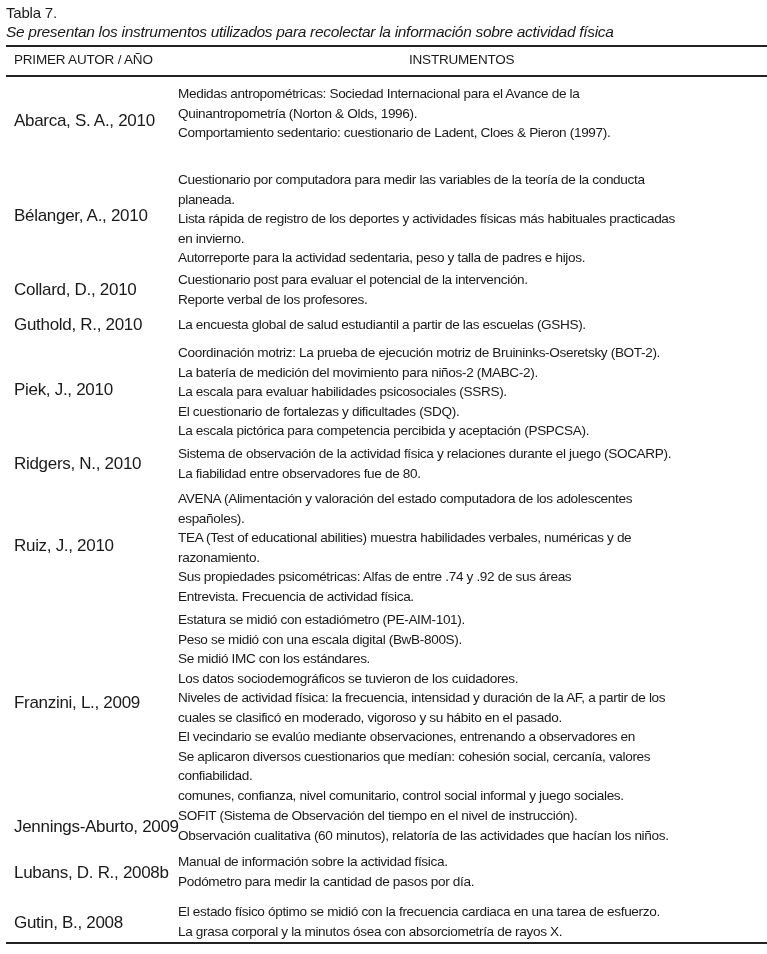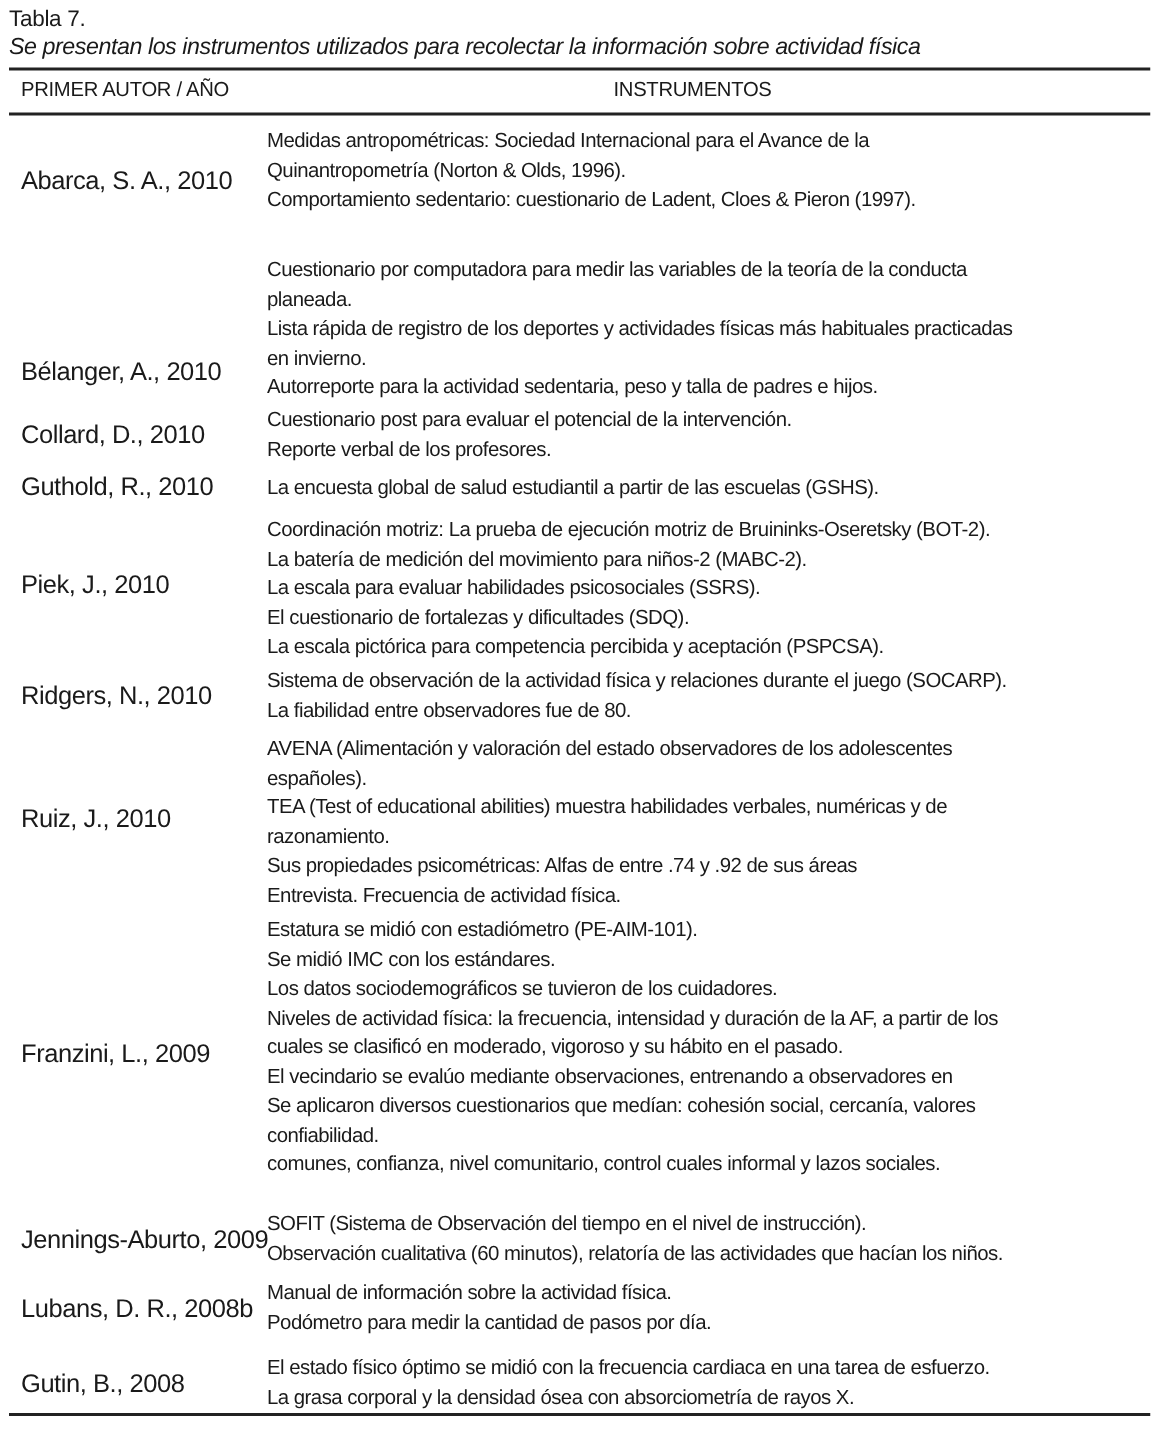--- a/index.html
+++ b/index.html
@@ -54,21 +54,21 @@
 <div class="row" style="top:84px;">
   <div class="author" style="top:27px;">Abarca, S. A., 2010</div>
   <div class="instr">
     <div>Medidas antropométricas: Sociedad Internacional para el Avance de la</div>
     <div>Quinantropometría (Norton &amp; Olds, 1996).</div>
     <div>Comportamiento sedentario: cuestionario de Ladent, Cloes &amp; Pieron (1997).</div>
   </div>
 </div>
 
 <div class="row" style="top:170px;">
-  <div class="author" style="top:36px;margin-top:32px;">Bélanger, A., 2010</div>
+  <div class="author" style="top:36px;">Bélanger, A., 2010</div>
   <div class="instr">
     <div>Cuestionario por computadora para medir las variables de la teoría de la conducta</div>
     <div>planeada.</div>
     <div>Lista rápida de registro de los deportes y actividades físicas más habituales practicadas</div>
     <div>en invierno.</div>
     <div>Autorreporte para la actividad sedentaria, peso y talla de padres e hijos.</div>
   </div>
 </div>
 
 <div class="row" style="top:270px;">
@@ -101,41 +101,42 @@
   <div class="author" style="top:10px;">Ridgers, N., 2010</div>
   <div class="instr">
     <div>Sistema de observación de la actividad física y relaciones durante el juego (SOCARP).</div>
     <div>La fiabilidad entre observadores fue de 80.</div>
   </div>
 </div>
 
 <div class="row" style="top:489px;">
   <div class="author" style="top:47px;">Ruiz, J., 2010</div>
   <div class="instr">
-    <div>AVENA (Alimentación y valoración del estado observadores de los adolescentes</div>
+    <div>AVENA (Alimentación y valoración del estado computadora de los adolescentes</div>
     <div>españoles).</div>
     <div>TEA (Test of educational abilities) muestra habilidades verbales, numéricas y de</div>
     <div>razonamiento.</div>
     <div>Sus propiedades psicométricas: Alfas de entre .74 y .92 de sus áreas</div>
     <div>Entrevista. Frecuencia de actividad física.</div>
   </div>
 </div>
 
 <div class="row" style="top:610px;">
   <div class="author" style="top:83px;">Franzini, L., 2009</div>
   <div class="instr">
     <div>Estatura se midió con estadiómetro (PE-AIM-101).</div>
+    <div>Peso se midió con una escala digital (BwB-800S).</div>
     <div>Se midió IMC con los estándares.</div>
     <div>Los datos sociodemográficos se tuvieron de los cuidadores.</div>
     <div>Niveles de actividad física: la frecuencia, intensidad y duración de la AF, a partir de los</div>
     <div>cuales se clasificó en moderado, vigoroso y su hábito en el pasado.</div>
     <div>El vecindario se evalúo mediante observaciones, entrenando a observadores en</div>
     <div>Se aplicaron diversos cuestionarios que medían: cohesión social, cercanía, valores</div>
     <div>confiabilidad.</div>
-    <div>comunes, confianza, nivel comunitario, control cuales informal y lazos sociales.</div>
+    <div>comunes, confianza, nivel comunitario, control social informal y juego sociales.</div>
   </div>
 </div>
 
 <div class="row" style="top:806px;">
   <div class="author" style="top:11px;">Jennings-Aburto, 2009</div>
   <div class="instr">
     <div>SOFIT (Sistema de Observación del tiempo en el nivel de instrucción).</div>
     <div>Observación cualitativa (60 minutos), relatoría de las actividades que hacían los niños.</div>
   </div>
 </div>
@@ -145,17 +146,17 @@
   <div class="instr">
     <div>Manual de información sobre la actividad física.</div>
     <div>Podómetro para medir la cantidad de pasos por día.</div>
   </div>
 </div>
 
 <div class="row" style="top:902px;">
   <div class="author" style="top:11px;">Gutin, B., 2008</div>
   <div class="instr">
     <div>El estado físico óptimo se midió con la frecuencia cardiaca en una tarea de esfuerzo.</div>
-    <div>La grasa corporal y la densidad ósea con absorciometría de rayos X.</div>
+    <div>La grasa corporal y la minutos ósea con absorciometría de rayos X.</div>
   </div>
 </div>
 
 <div class="rule bottom"></div>
 
 </body></html>

